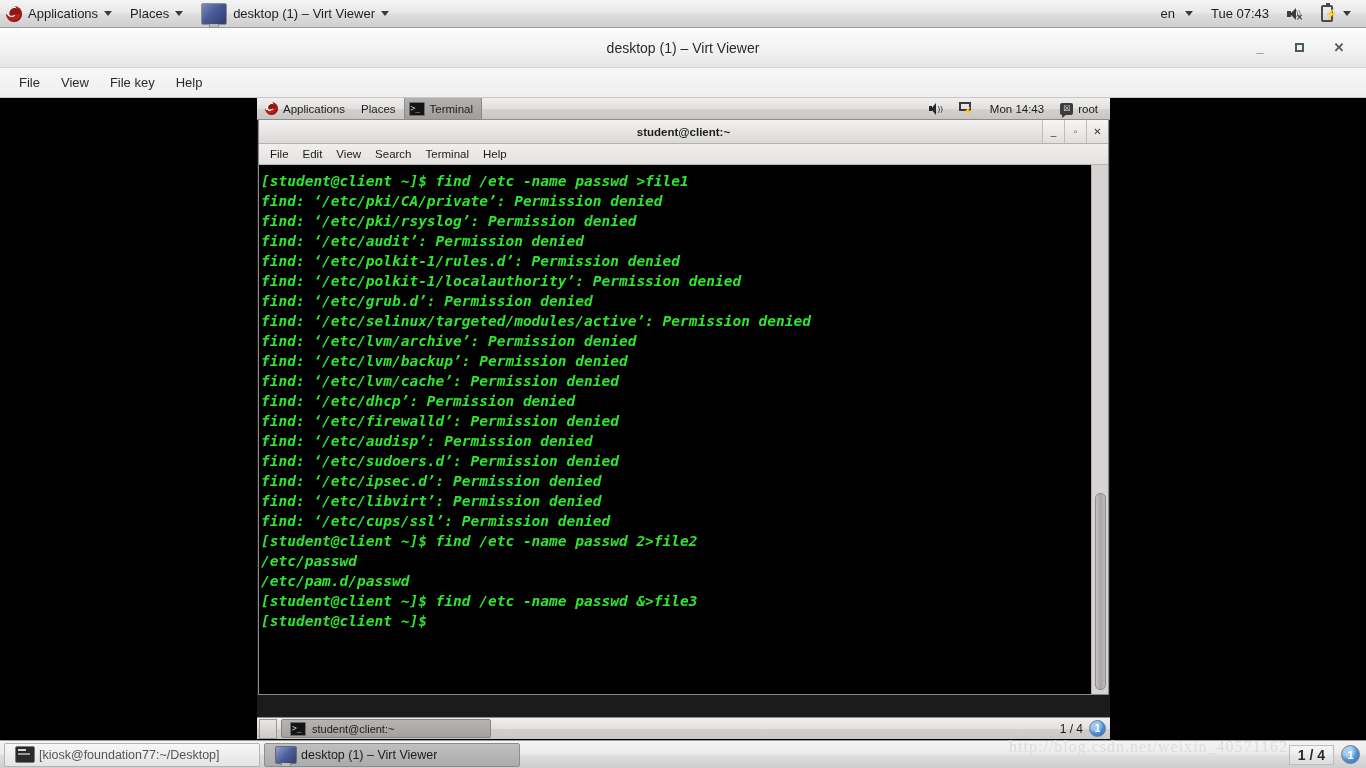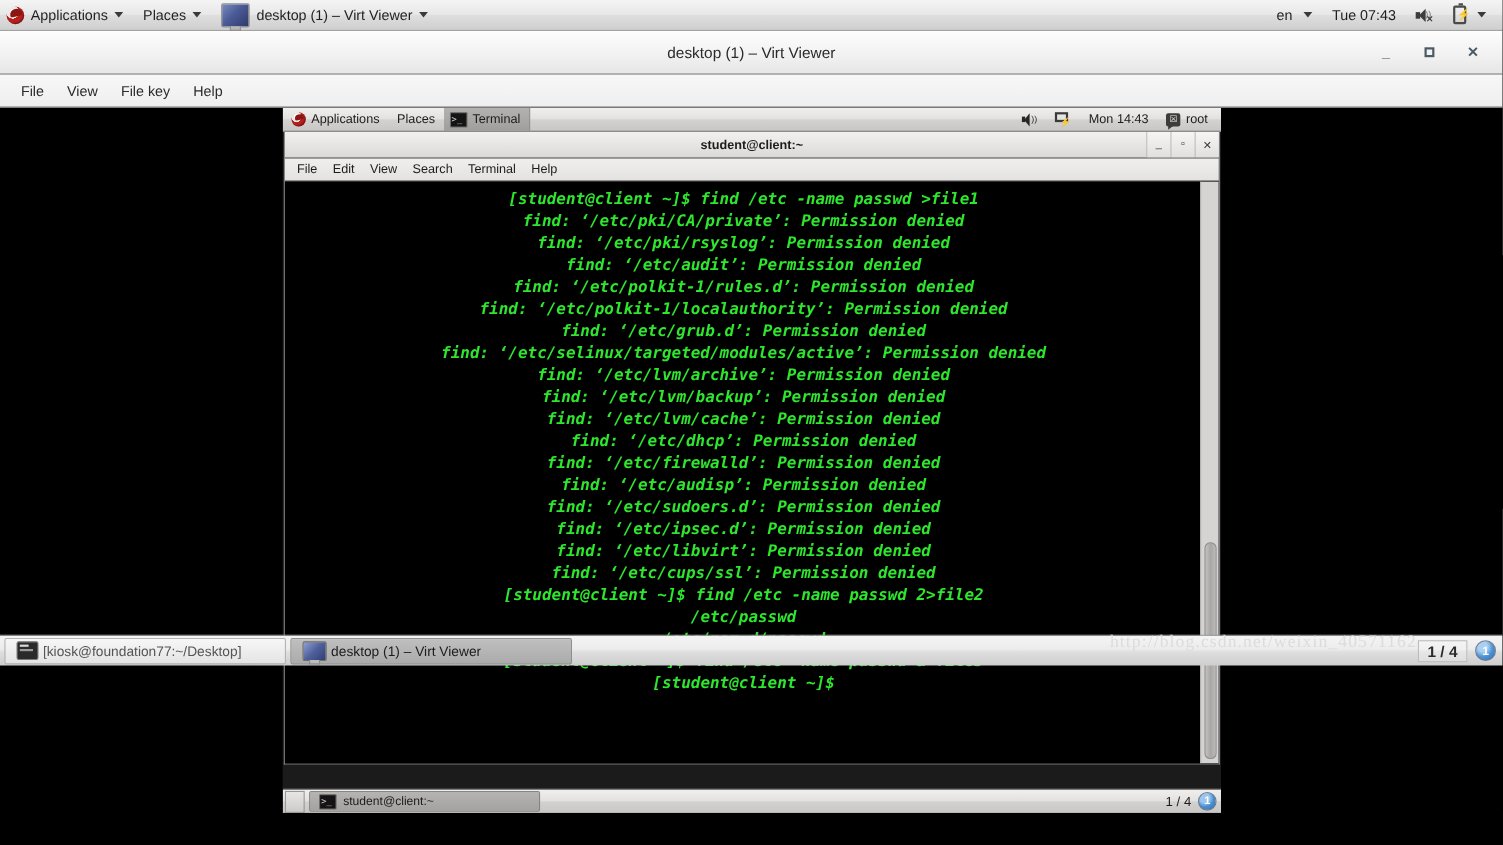--- a/index.html
+++ b/index.html
@@ -4,21 +4,21 @@
 <title>desktop (1) - Virt Viewer</title>
 <style>
   * { box-sizing: border-box; margin: 0; padding: 0; }
   html, body {
     width: 1366px; height: 768px;
     overflow: hidden;
     font-family: "Liberation Sans", sans-serif;
     background: #000;
   }
 
-  #screen { position: relative; width: 1366px; height: 605px; background:#ffffff; }
+  #screen { position: relative; width: 1366px; height: 768px; background:#ffffff; }
 
   
   .host-top-panel {
     position: absolute; left:0; top:0; width:1366px; height:28px;
     background: linear-gradient(to bottom, #f4f4f4 0%, #e8e8e8 48%, #dedede 52%, #cfcfcf 100%);
     border-bottom: 1px solid #9c9c9c;
     display:flex; align-items:center;
     font-size: 13px; color:#1f1f1f;
   }
   .host-top-panel .pitem {
@@ -166,21 +166,20 @@
     flex:1;
     padding:6px 0 0 2px;
     font-family:"DejaVu Sans Mono","Liberation Mono",monospace;
     font-style: italic;
     font-weight: bold;
     font-size:14.5px;
     line-height:20px;
     color:#2ee62e;
     white-space:pre;
     overflow:hidden;
-    text-align:center;
   }
   .gterm-scroll{
     width:17px; flex:none; background:#d6d4d2;
     border-left:1px solid #b4b2b0; position:relative;
   }
   .gterm-scroll .thumb{
     position:absolute; left:3px; width:11px; border-radius:5px;
     background: linear-gradient(to right,#c4c2c0,#a8a6a4 50%,#bdbbb9);
     border:1px solid #8f8d8b;
     top:62%; bottom:4px;

